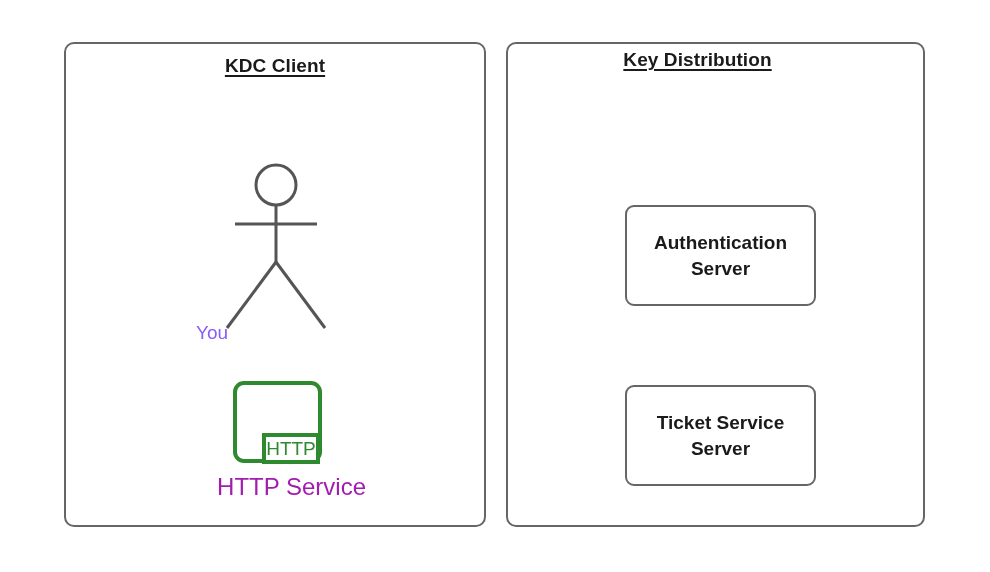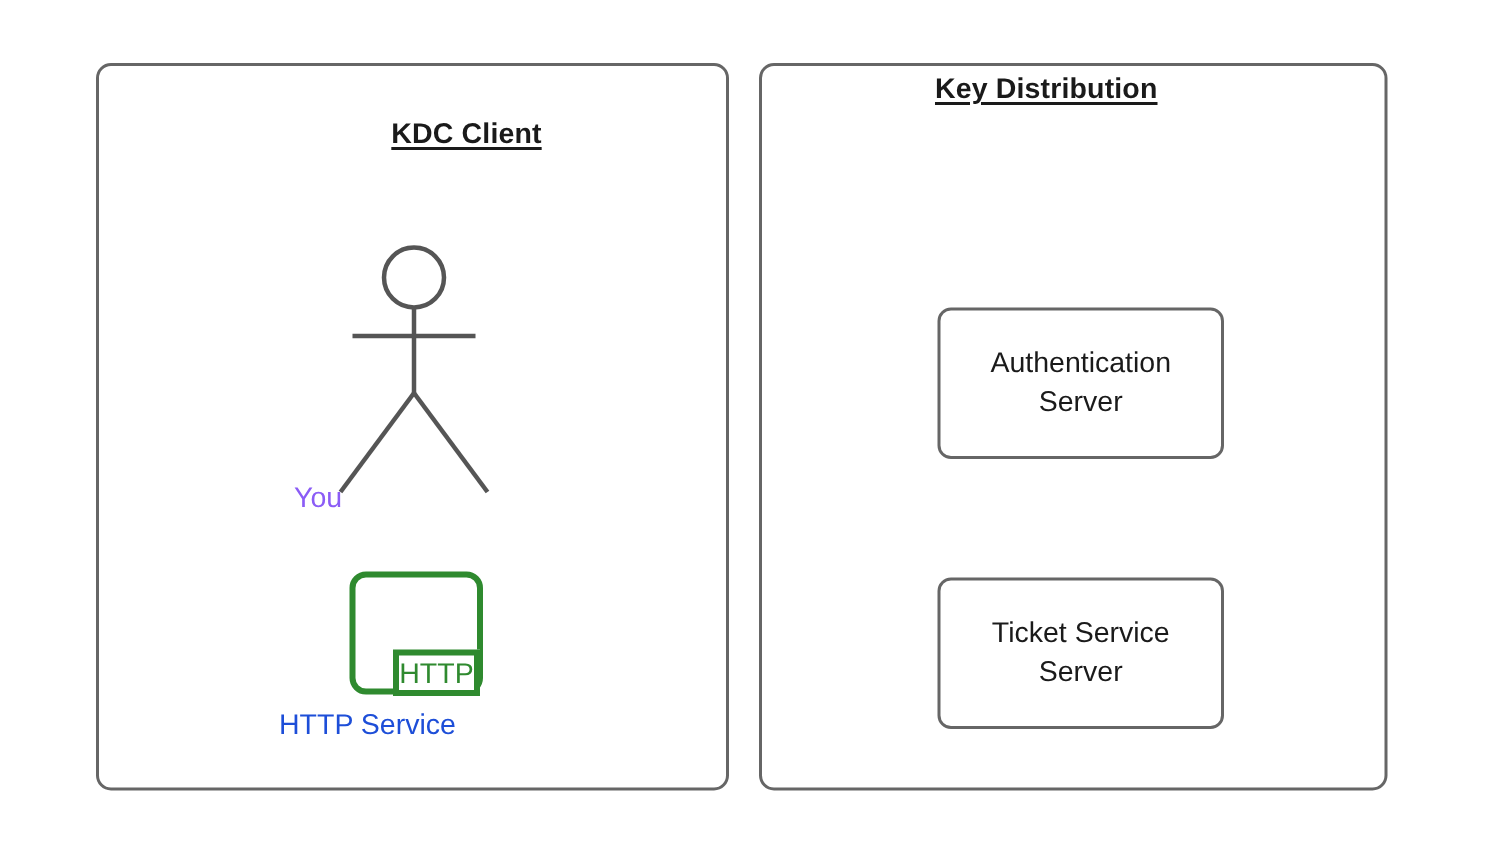--- a/index.html
+++ b/index.html
@@ -50,21 +50,21 @@
     font-weight: bold;
     color: #1a1a1a;
     letter-spacing: 0.1px;
     line-height: 27px;
   }
   .panel-title .tline {
     text-decoration: underline;
     text-underline-offset: 3px;
     text-decoration-thickness: 2px;
   }
-  #title-kdc-client { top: 76px; padding-left: 36px; }
+  #title-kdc-client { top: 52px; }
   #title-kdc { top: 46px; }
 
   
   #actor-you {
     position: absolute;
     left: 196px;
     top: 155px;
     width: 160px;
     height: 200px;
   }
@@ -83,23 +83,23 @@
     left: 228px;
     top: 376px;
     width: 98px;
     height: 92px;
   }
   #http-service-label {
     position: absolute;
     left: 186px;
     top: 473px;
     width: 180px;
-    text-align: left;
-    font-size: 19px;
-    color: #1d4ed8;
+    text-align: right;
+    font-size: 24px;
+    color: #a21caf;
   }
 
   
   .server-box {
     position: absolute;
     box-sizing: border-box;
     width: 191px;
     height: 101px;
     background: #ffffff;
     border: 2px solid #666666;
@@ -114,21 +114,21 @@
     padding: 0 6px;
   }
   #server-auth {
     left: 625px;
     top: 205px;
   }
   #server-tgs {
     left: 625px;
     top: 385px;
   }
-  .server-box span { display: block; }
+  .server-box span { display: block; font-weight: bold; }
 </style>
 </head>
 <body>
 
 <div id="canvas">
 
   <div class="panel" id="panel-kdc-client"></div>
 
   <div class="panel-title" id="title-kdc-client" style="left:64px; width:422px;">
     <span class="tline">KDC Client</span>

